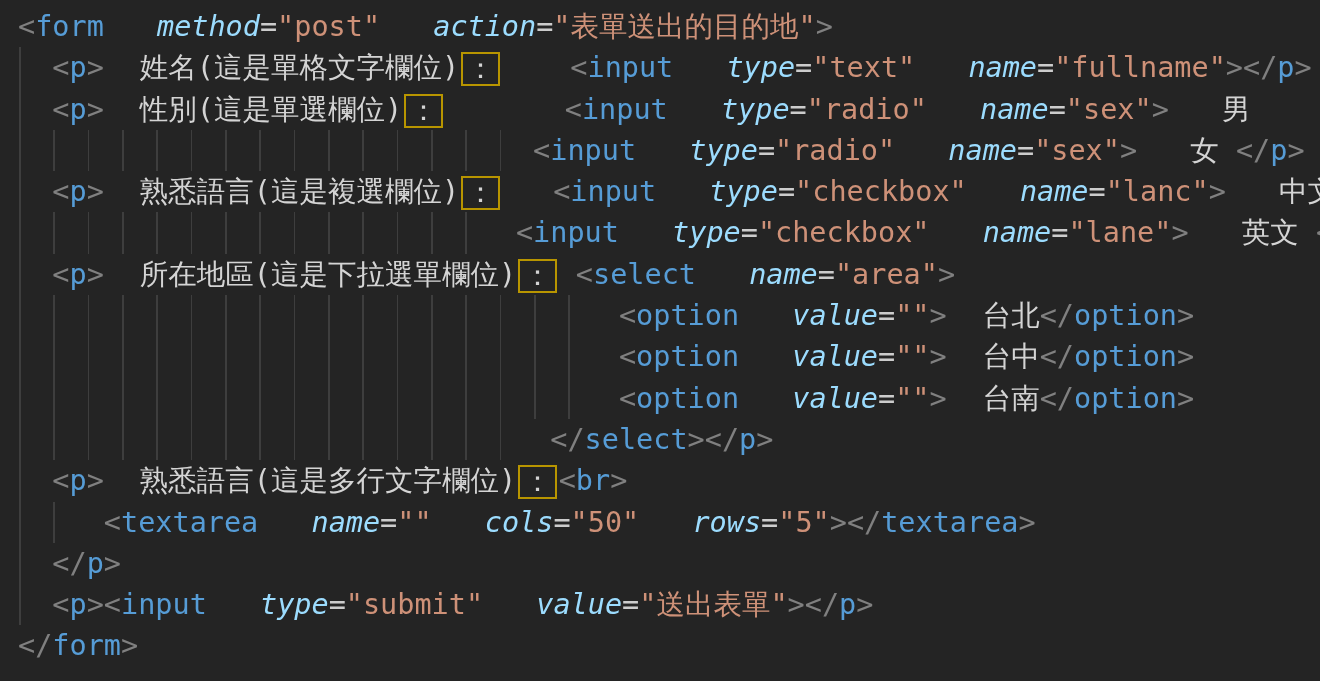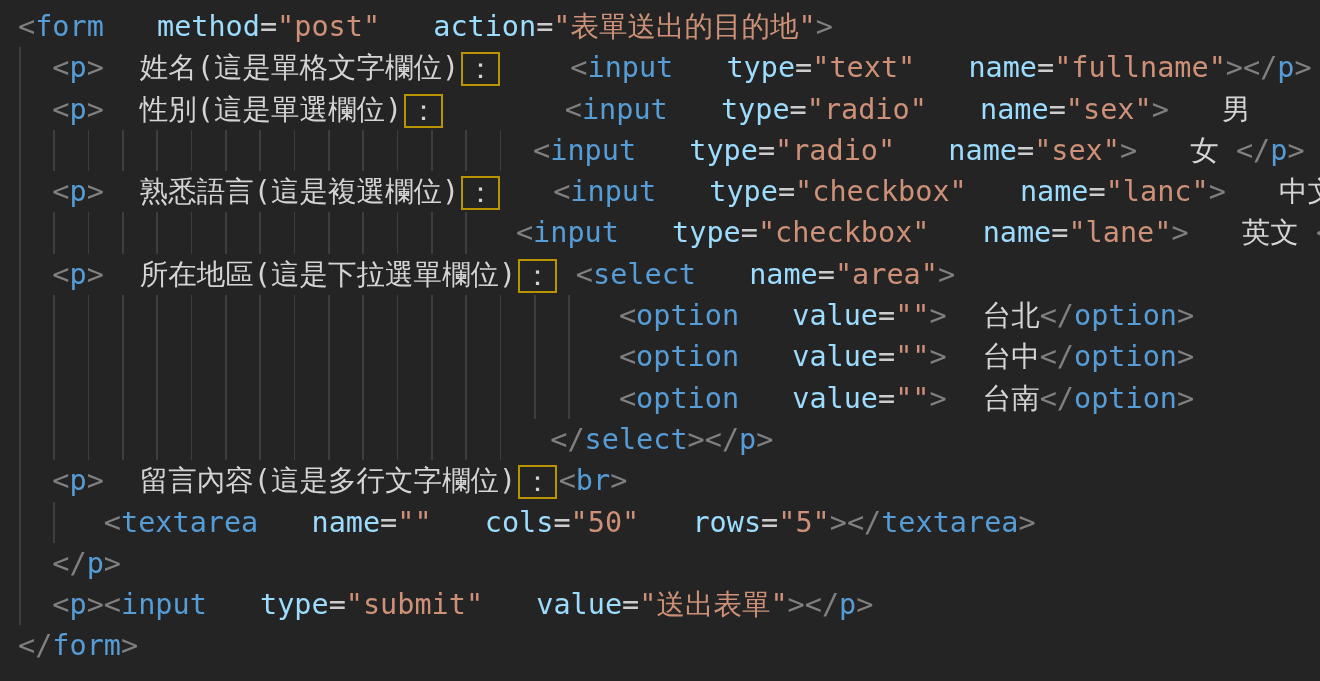--- a/index.html
+++ b/index.html
@@ -12,21 +12,21 @@
     width:1320px;height:681px;overflow:hidden;background:var(--bg);
     font-family:"DejaVu Sans Mono","Liberation Mono",monospace;
     font-size:28.5px;
   }
   .editor{position:relative;width:100%;height:100%;padding-top:6px;box-sizing:border-box;cursor:text;}
   .line{position:relative;height:var(--lh);line-height:var(--lh);white-space:pre;}
   .line .code{position:absolute;top:0;left:0;white-space:pre;}
   .guide{position:absolute;top:0;bottom:0;width:1.5px;background:var(--guide);}
   .tk-p{color:var(--punct);}
   .tk-t{color:var(--tag);}
-  .tk-a{color:var(--attr);}
+  .tk-a{color:var(--attr);font-style:italic;}
   .tk-e{color:var(--eq);}
   .tk-s{color:var(--str);}
   .tk-x{color:var(--txt);margin-left:36px;}
   .tk-w{color:var(--txt);}
   .tk-c{
     color:var(--txt);
     display:inline-block;
     border:2.5px solid var(--ubox);
     padding:0 3px;margin:0 2px;
     line-height:30px;height:30px;vertical-align:middle;
@@ -41,18 +41,18 @@
     <div class="line"><i class="guide" style="left: 19px;"></i><span class="code" style="left: 52.34px;"><span class="tk-p">&lt;</span><span class="tk-t">p</span><span class="tk-p">&gt;</span><span class="tk-x">姓名(這是單格文字欄位)</span><span class="tk-c">：</span><span class="tk-w">    </span><span class="tk-p">&lt;</span><span class="tk-t">input</span><span class="tk-x"> </span><span class="tk-a">type</span><span class="tk-e">=</span><span class="tk-s">"text"</span><span class="tk-x"> </span><span class="tk-a">name</span><span class="tk-e">=</span><span class="tk-s">"fullname"</span><span class="tk-p">&gt;</span><span class="tk-p">&lt;/</span><span class="tk-t">p</span><span class="tk-p">&gt;</span></span></div>
     <div class="line"><i class="guide" style="left: 19px;"></i><span class="code" style="left: 52.34px;"><span class="tk-p">&lt;</span><span class="tk-t">p</span><span class="tk-p">&gt;</span><span class="tk-x">性別(這是單選欄位)</span><span class="tk-c">：</span><span class="tk-w">       </span><span class="tk-p">&lt;</span><span class="tk-t">input</span><span class="tk-x"> </span><span class="tk-a">type</span><span class="tk-e">=</span><span class="tk-s">"radio"</span><span class="tk-x"> </span><span class="tk-a">name</span><span class="tk-e">=</span><span class="tk-s">"sex"</span><span class="tk-p">&gt;</span><span class="tk-x"> 男</span></span></div>
     <div class="line"><i class="guide" style="left: 19px;"></i><i class="guide" style="left: 53.34px;"></i><i class="guide" style="left: 87.68px;"></i><i class="guide" style="left: 122.02px;"></i><i class="guide" style="left: 156.36px;"></i><i class="guide" style="left: 190.7px;"></i><i class="guide" style="left: 225.04px;"></i><i class="guide" style="left: 259.38px;"></i><i class="guide" style="left: 293.72px;"></i><i class="guide" style="left: 328.06px;"></i><i class="guide" style="left: 362.4px;"></i><i class="guide" style="left: 396.74px;"></i><i class="guide" style="left: 431.08px;"></i><i class="guide" style="left: 465.42px;"></i><i class="guide" style="left: 499.76px;"></i><span class="code" style="left: 533.1px;"><span class="tk-p">&lt;</span><span class="tk-t">input</span><span class="tk-x"> </span><span class="tk-a">type</span><span class="tk-e">=</span><span class="tk-s">"radio"</span><span class="tk-x"> </span><span class="tk-a">name</span><span class="tk-e">=</span><span class="tk-s">"sex"</span><span class="tk-p">&gt;</span><span class="tk-x"> 女 </span><span class="tk-p">&lt;/</span><span class="tk-t">p</span><span class="tk-p">&gt;</span></span></div>
     <div class="line"><i class="guide" style="left: 19px;"></i><span class="code" style="left: 52.34px;"><span class="tk-p">&lt;</span><span class="tk-t">p</span><span class="tk-p">&gt;</span><span class="tk-x">熟悉語言(這是複選欄位)</span><span class="tk-c">：</span><span class="tk-w">   </span><span class="tk-p">&lt;</span><span class="tk-t">input</span><span class="tk-x"> </span><span class="tk-a">type</span><span class="tk-e">=</span><span class="tk-s">"checkbox"</span><span class="tk-x"> </span><span class="tk-a">name</span><span class="tk-e">=</span><span class="tk-s">"lanc"</span><span class="tk-p">&gt;</span><span class="tk-x"> 中文</span></span></div>
     <div class="line"><i class="guide" style="left: 19px;"></i><i class="guide" style="left: 53.34px;"></i><i class="guide" style="left: 87.68px;"></i><i class="guide" style="left: 122.02px;"></i><i class="guide" style="left: 156.36px;"></i><i class="guide" style="left: 190.7px;"></i><i class="guide" style="left: 225.04px;"></i><i class="guide" style="left: 259.38px;"></i><i class="guide" style="left: 293.72px;"></i><i class="guide" style="left: 328.06px;"></i><i class="guide" style="left: 362.4px;"></i><i class="guide" style="left: 396.74px;"></i><i class="guide" style="left: 431.08px;"></i><i class="guide" style="left: 465.42px;"></i><span class="code" style="left: 515.93px;"><span class="tk-p">&lt;</span><span class="tk-t">input</span><span class="tk-x"> </span><span class="tk-a">type</span><span class="tk-e">=</span><span class="tk-s">"checkbox"</span><span class="tk-x"> </span><span class="tk-a">name</span><span class="tk-e">=</span><span class="tk-s">"lane"</span><span class="tk-p">&gt;</span><span class="tk-x"> 英文 </span><span class="tk-p">&lt;/</span><span class="tk-t">p</span><span class="tk-p">&gt;</span></span></div>
     <div class="line"><i class="guide" style="left: 19px;"></i><span class="code" style="left: 52.34px;"><span class="tk-p">&lt;</span><span class="tk-t">p</span><span class="tk-p">&gt;</span><span class="tk-x">所在地區(這是下拉選單欄位)</span><span class="tk-c">：</span><span class="tk-w"> </span><span class="tk-p">&lt;</span><span class="tk-t">select</span><span class="tk-x"> </span><span class="tk-a">name</span><span class="tk-e">=</span><span class="tk-s">"area"</span><span class="tk-p">&gt;</span></span></div>
     <div class="line"><i class="guide" style="left: 19px;"></i><i class="guide" style="left: 53.34px;"></i><i class="guide" style="left: 87.68px;"></i><i class="guide" style="left: 122.02px;"></i><i class="guide" style="left: 156.36px;"></i><i class="guide" style="left: 190.7px;"></i><i class="guide" style="left: 225.04px;"></i><i class="guide" style="left: 259.38px;"></i><i class="guide" style="left: 293.72px;"></i><i class="guide" style="left: 328.06px;"></i><i class="guide" style="left: 362.4px;"></i><i class="guide" style="left: 396.74px;"></i><i class="guide" style="left: 431.08px;"></i><i class="guide" style="left: 465.42px;"></i><i class="guide" style="left: 499.76px;"></i><i class="guide" style="left: 534.1px;"></i><i class="guide" style="left: 568.44px;"></i><span class="code" style="left: 618.95px;"><span class="tk-p">&lt;</span><span class="tk-t">option</span><span class="tk-x"> </span><span class="tk-a">value</span><span class="tk-e">=</span><span class="tk-s">""</span><span class="tk-p">&gt;</span><span class="tk-x">台北</span><span class="tk-p">&lt;/</span><span class="tk-t">option</span><span class="tk-p">&gt;</span></span></div>
     <div class="line"><i class="guide" style="left: 19px;"></i><i class="guide" style="left: 53.34px;"></i><i class="guide" style="left: 87.68px;"></i><i class="guide" style="left: 122.02px;"></i><i class="guide" style="left: 156.36px;"></i><i class="guide" style="left: 190.7px;"></i><i class="guide" style="left: 225.04px;"></i><i class="guide" style="left: 259.38px;"></i><i class="guide" style="left: 293.72px;"></i><i class="guide" style="left: 328.06px;"></i><i class="guide" style="left: 362.4px;"></i><i class="guide" style="left: 396.74px;"></i><i class="guide" style="left: 431.08px;"></i><i class="guide" style="left: 465.42px;"></i><i class="guide" style="left: 499.76px;"></i><i class="guide" style="left: 534.1px;"></i><i class="guide" style="left: 568.44px;"></i><span class="code" style="left: 618.95px;"><span class="tk-p">&lt;</span><span class="tk-t">option</span><span class="tk-x"> </span><span class="tk-a">value</span><span class="tk-e">=</span><span class="tk-s">""</span><span class="tk-p">&gt;</span><span class="tk-x">台中</span><span class="tk-p">&lt;/</span><span class="tk-t">option</span><span class="tk-p">&gt;</span></span></div>
     <div class="line"><i class="guide" style="left: 19px;"></i><i class="guide" style="left: 53.34px;"></i><i class="guide" style="left: 87.68px;"></i><i class="guide" style="left: 122.02px;"></i><i class="guide" style="left: 156.36px;"></i><i class="guide" style="left: 190.7px;"></i><i class="guide" style="left: 225.04px;"></i><i class="guide" style="left: 259.38px;"></i><i class="guide" style="left: 293.72px;"></i><i class="guide" style="left: 328.06px;"></i><i class="guide" style="left: 362.4px;"></i><i class="guide" style="left: 396.74px;"></i><i class="guide" style="left: 431.08px;"></i><i class="guide" style="left: 465.42px;"></i><i class="guide" style="left: 499.76px;"></i><i class="guide" style="left: 534.1px;"></i><i class="guide" style="left: 568.44px;"></i><span class="code" style="left: 618.95px;"><span class="tk-p">&lt;</span><span class="tk-t">option</span><span class="tk-x"> </span><span class="tk-a">value</span><span class="tk-e">=</span><span class="tk-s">""</span><span class="tk-p">&gt;</span><span class="tk-x">台南</span><span class="tk-p">&lt;/</span><span class="tk-t">option</span><span class="tk-p">&gt;</span></span></div>
     <div class="line"><i class="guide" style="left: 19px;"></i><i class="guide" style="left: 53.34px;"></i><i class="guide" style="left: 87.68px;"></i><i class="guide" style="left: 122.02px;"></i><i class="guide" style="left: 156.36px;"></i><i class="guide" style="left: 190.7px;"></i><i class="guide" style="left: 225.04px;"></i><i class="guide" style="left: 259.38px;"></i><i class="guide" style="left: 293.72px;"></i><i class="guide" style="left: 328.06px;"></i><i class="guide" style="left: 362.4px;"></i><i class="guide" style="left: 396.74px;"></i><i class="guide" style="left: 431.08px;"></i><i class="guide" style="left: 465.42px;"></i><i class="guide" style="left: 499.76px;"></i><span class="code" style="left: 550.27px;"><span class="tk-p">&lt;/</span><span class="tk-t">select</span><span class="tk-p">&gt;</span><span class="tk-p">&lt;/</span><span class="tk-t">p</span><span class="tk-p">&gt;</span></span></div>
-    <div class="line"><i class="guide" style="left: 19px;"></i><span class="code" style="left: 52.34px;"><span class="tk-p">&lt;</span><span class="tk-t">p</span><span class="tk-p">&gt;</span><span class="tk-x">留言內容(這是多行文字欄位)</span><span class="tk-c">：</span><span class="tk-p">&lt;</span><span class="tk-t">br</span><span class="tk-p">&gt;</span></span></div>
+    <div class="line"><i class="guide" style="left: 19px;"></i><span class="code" style="left: 52.34px;"><span class="tk-p">&lt;</span><span class="tk-t">p</span><span class="tk-p">&gt;</span><span class="tk-x">熟悉語言(這是多行文字欄位)</span><span class="tk-c">：</span><span class="tk-p">&lt;</span><span class="tk-t">br</span><span class="tk-p">&gt;</span></span></div>
     <div class="line"><i class="guide" style="left: 19px;"></i><i class="guide" style="left: 53.34px;"></i><span class="code" style="left: 103.85px;"><span class="tk-p">&lt;</span><span class="tk-t">textarea</span><span class="tk-x"> </span><span class="tk-a">name</span><span class="tk-e">=</span><span class="tk-s">""</span><span class="tk-x"> </span><span class="tk-a">cols</span><span class="tk-e">=</span><span class="tk-s">"50"</span><span class="tk-x"> </span><span class="tk-a">rows</span><span class="tk-e">=</span><span class="tk-s">"5"</span><span class="tk-p">&gt;</span><span class="tk-p">&lt;/</span><span class="tk-t">textarea</span><span class="tk-p">&gt;</span></span></div>
     <div class="line"><i class="guide" style="left: 19px;"></i><span class="code" style="left: 52.34px;"><span class="tk-p">&lt;/</span><span class="tk-t">p</span><span class="tk-p">&gt;</span></span></div>
     <div class="line"><i class="guide" style="left: 19px;"></i><span class="code" style="left: 52.34px;"><span class="tk-p">&lt;</span><span class="tk-t">p</span><span class="tk-p">&gt;</span><span class="tk-p">&lt;</span><span class="tk-t">input</span><span class="tk-x"> </span><span class="tk-a">type</span><span class="tk-e">=</span><span class="tk-s">"submit"</span><span class="tk-x"> </span><span class="tk-a">value</span><span class="tk-e">=</span><span class="tk-s">"送出表單"</span><span class="tk-p">&gt;</span><span class="tk-p">&lt;/</span><span class="tk-t">p</span><span class="tk-p">&gt;</span></span></div>
     <div class="line"><span class="code" style="left: 18px;"><span class="tk-p">&lt;/</span><span class="tk-t">form</span><span class="tk-p">&gt;</span></span></div>
   </div>
 
 </body></html>

